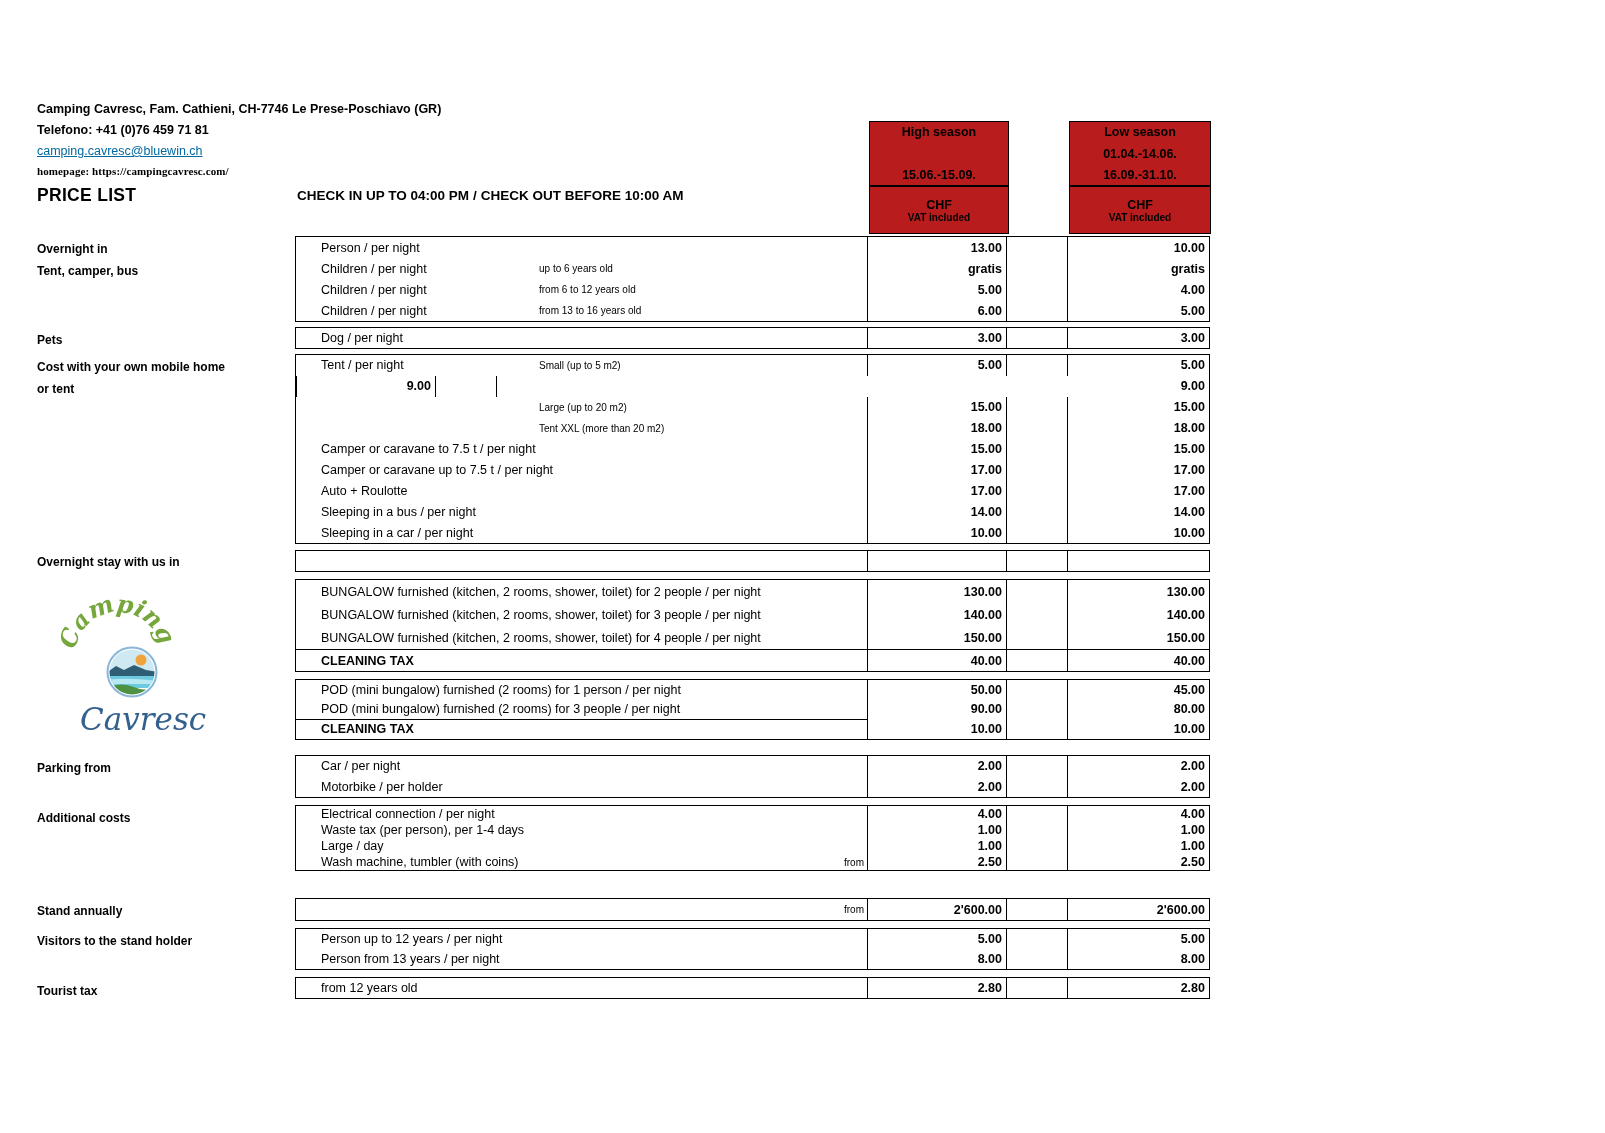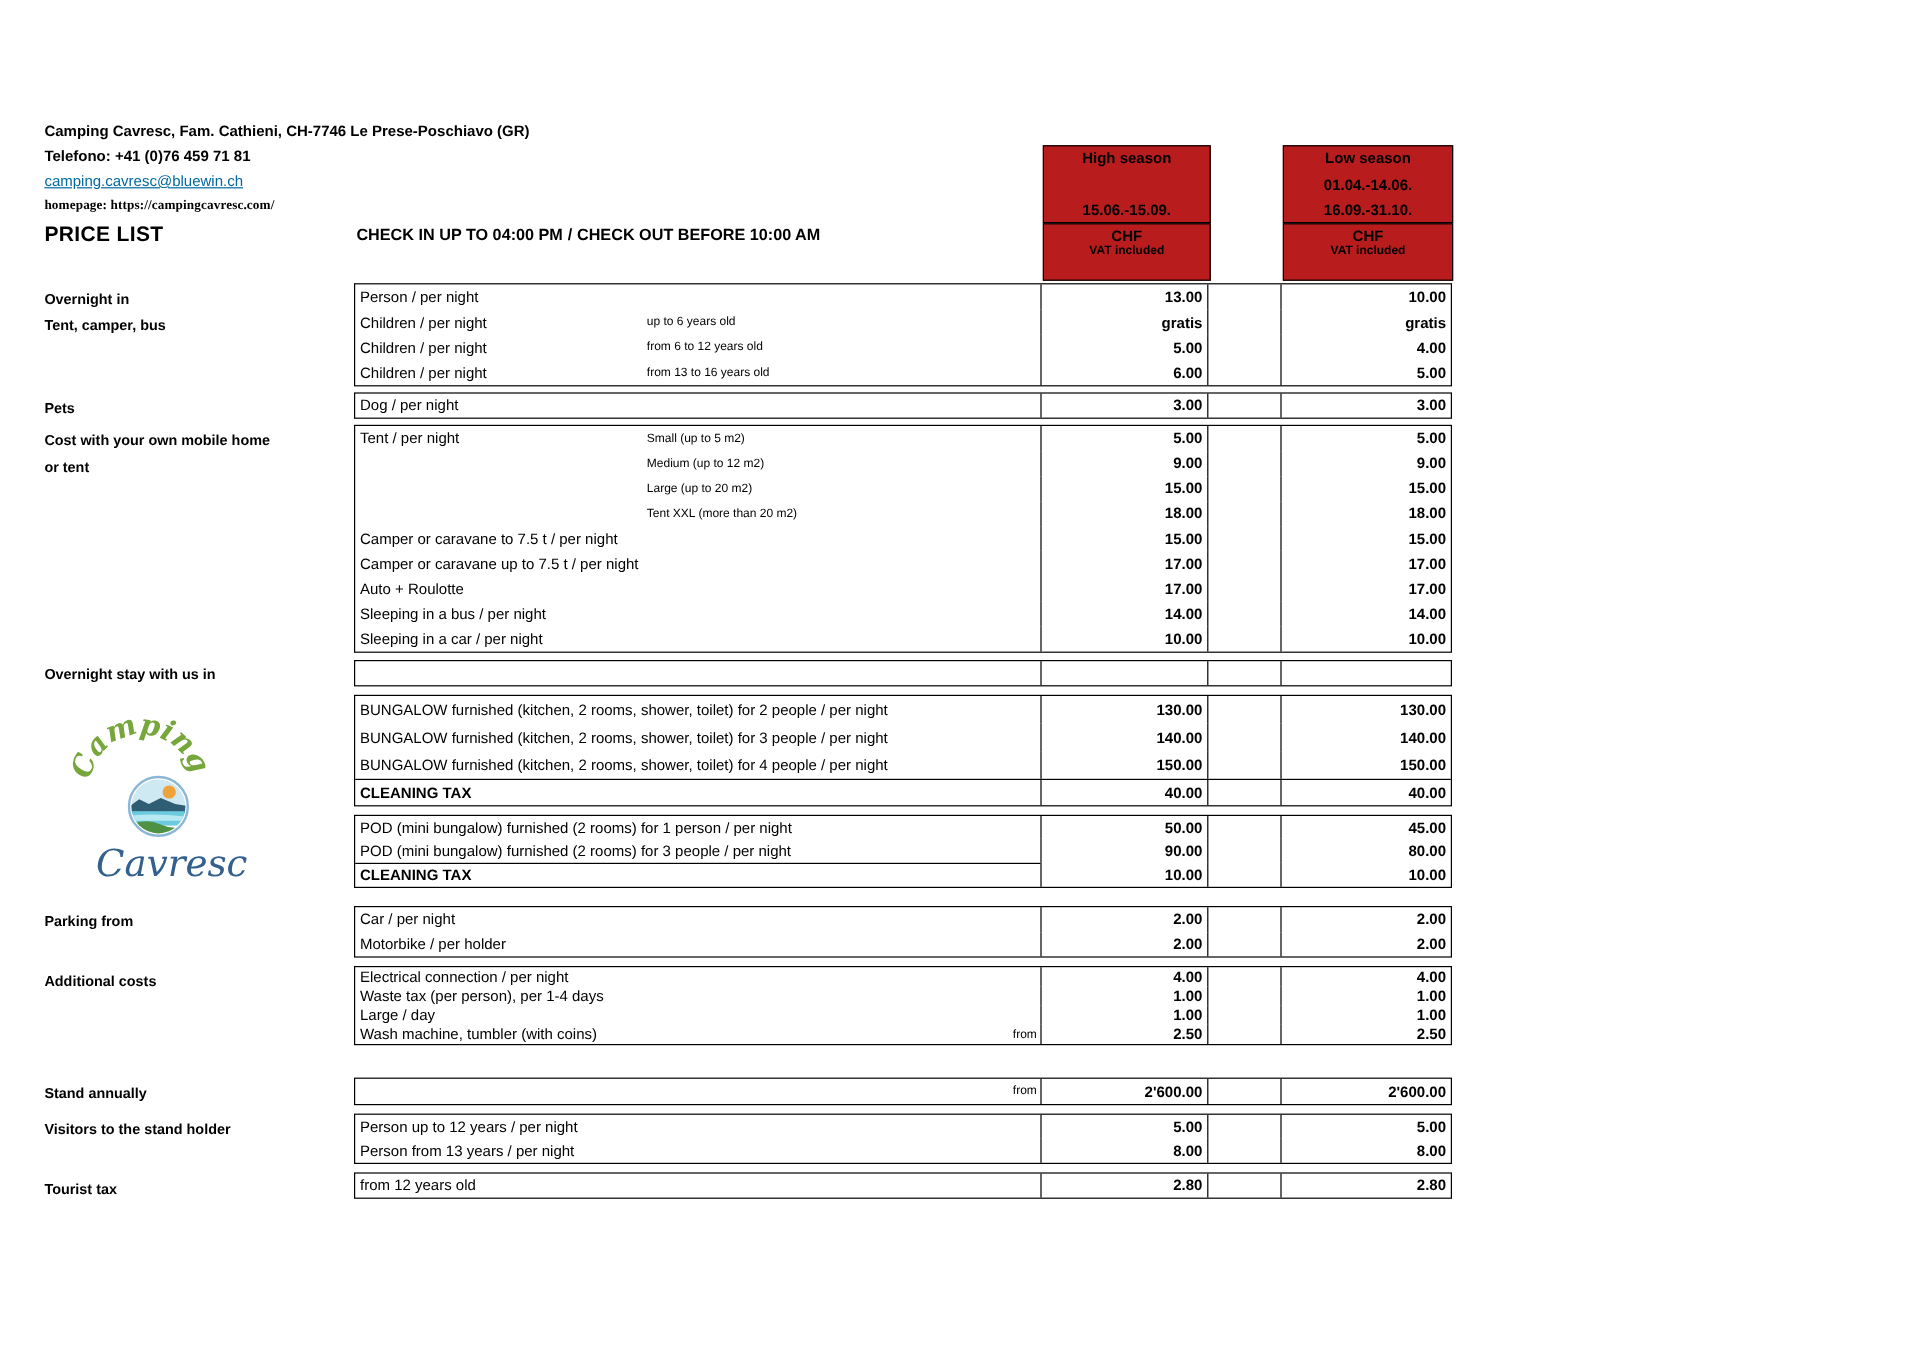--- a/index.html
+++ b/index.html
@@ -11,32 +11,32 @@
   .email{left:37px;font-size:12.5px;color:#0369a1;text-decoration:underline;white-space:nowrap;cursor:pointer;}
   .homepage{left:37px;font-size:11px;font-weight:bold;white-space:nowrap;letter-spacing:.1px;font-family:Liberation Serif, serif;}
   .pricelist{left:37px;font-size:17.5px;font-weight:bold;letter-spacing:.3px;}
   .checkline{left:297px;font-size:13.5px;font-weight:bold;white-space:nowrap;}
   .checkline span{margin-right:4px;}
   
   .sbox,.cbox{position:absolute;background:#b91c1c;border:1px solid #000;box-sizing:border-box;
         text-align:center;font-weight:bold;display:flex;flex-direction:column;justify-content:space-between;
         padding:3px 0;}
   .sbox{font-size:12.5px;}
-  .cbox{font-size:12.5px;justify-content:flex-start;}
+  .cbox{font-size:12.5px;justify-content:center;}
   .cbox .vat{font-size:10px;}
   
   .cat{left:37px;font-weight:bold;font-size:12px;line-height:21.5px;white-space:nowrap;}
   
   .band{position:absolute;left:295px;width:915px;border:1.5px solid #000;box-sizing:border-box;
         display:flex;flex-direction:column;background:#fff;}
   .row{display:flex;flex:1 1 auto;min-height:0;}
   .row.fixed{flex:0 0 21px;}
   .c{box-sizing:border-box;position:relative;display:flex;align-items:center;}
   .desc{width:571px;padding-left:4px;font-size:12.5px;}
-  .desc .dtext{white-space:nowrap;}
+  .desc .dtext{white-space:nowrap;margin-left:21px;}
   .desc .dtext.b{font-weight:bold;}
   .sub{position:absolute;left:243px;font-size:10px;white-space:nowrap;}
   .note{position:absolute;right:3px;font-size:10px;}
   .val{width:139px;border-left:1px solid #000;justify-content:flex-end;padding-right:4px;
        font-weight:bold;font-size:12.5px;white-space:nowrap;}
   .gapc{width:61px;border-left:1px solid #000;}
   .val.low{flex:1;border-left:1px solid #000;}
   .row.rt{border-top:1.5px solid #000;}
   .row.rtd .desc{border-top:1.5px solid #000;}
 </style>
@@ -179,23 +179,20 @@
     <div class="row">
       <div class="c desc">
           <span class="dtext">Tent / per night</span>
           <span class="sub">Small (up to 5 m2)</span>
         </div>
       <div class="c val">5.00</div>
       <div class="c gapc"></div>
       <div class="c val low">5.00</div>
     </div>
     <div class="row">
-      <div class="c desc">
-          <span class="sub">Medium (up to 12 m2)</span>
-        </div>
       <div class="c val">9.00</div>
       <div class="c gapc"></div>
       <div class="c val low">9.00</div>
     </div>
     <div class="row">
       <div class="c desc">
           <span class="sub">Large (up to 20 m2)</span>
         </div>
       <div class="c val">15.00</div>
       <div class="c gapc"></div>

